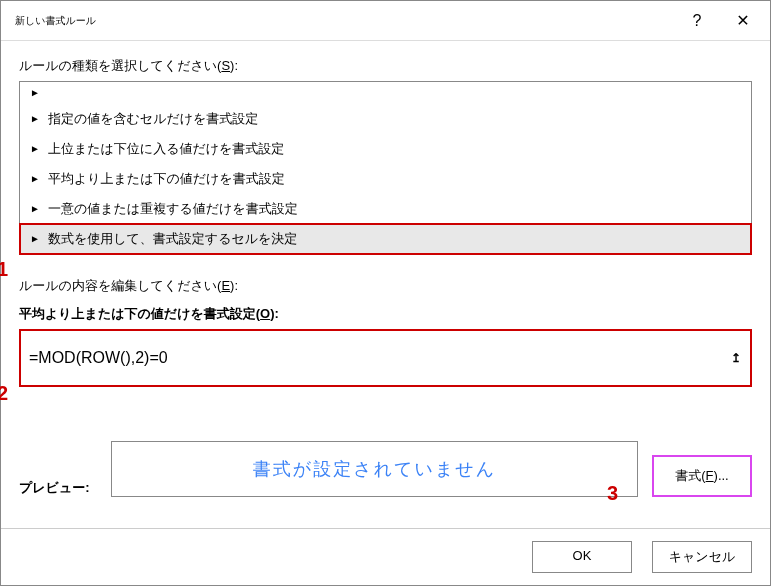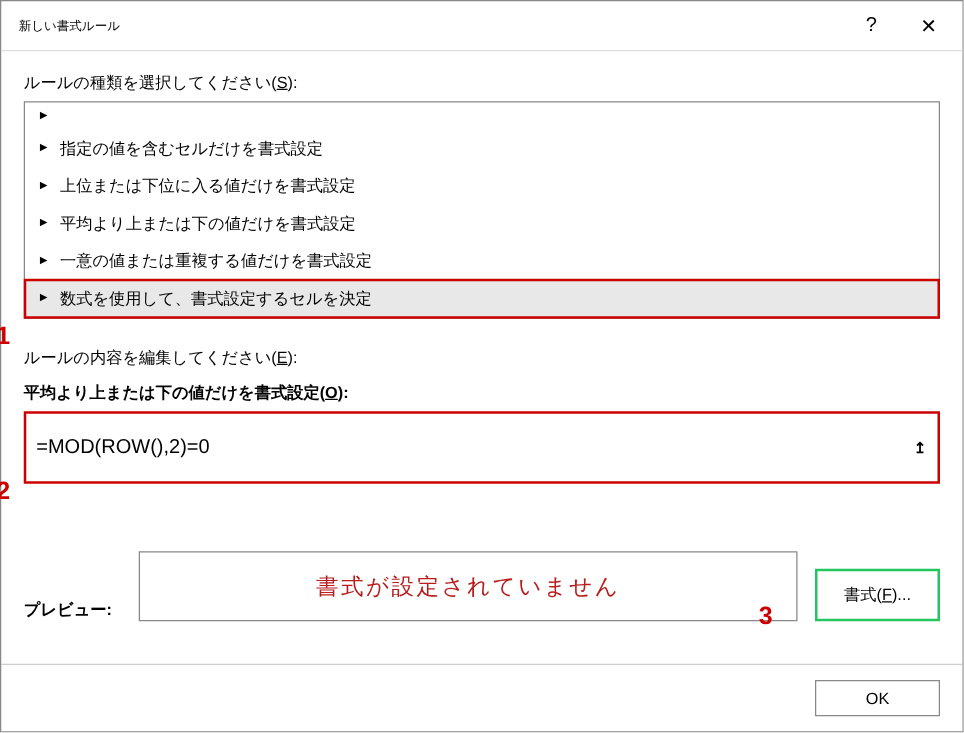--- a/index.html
+++ b/index.html
@@ -114,25 +114,25 @@
     min-width: 78px;
   }
   .preview-box {
     flex: 1;
     border: 1px solid #888;
     height: 56px;
     display: flex;
     align-items: center;
     justify-content: center;
     font-size: 18px;
-    color: #b91c1c;
+    color: #3b82f6;
     letter-spacing: 2px;
   }
   .format-btn {
-    border: 2px solid #22c55e;
+    border: 2px solid #d946ef;
     padding: 10px 12px;
     min-width: 100px;
     text-align: center;
     cursor: default;
   }
   .format-btn .u { text-decoration: underline; }
   .footer {
     border-top: 1px solid #ccc;
     padding: 12px 18px;
     display: flex;
@@ -225,15 +225,16 @@
         <div class="format-btn">
           <span>書式(</span><span class="u">F</span><span>)...</span>
         </div>
       </div>
     </div>
 
   </div>
 
   <div class="footer">
     <div class="btn">OK</div>
+    <div class="btn">キャンセル</div>
   </div>
 
 </div>
 
 </body></html>

